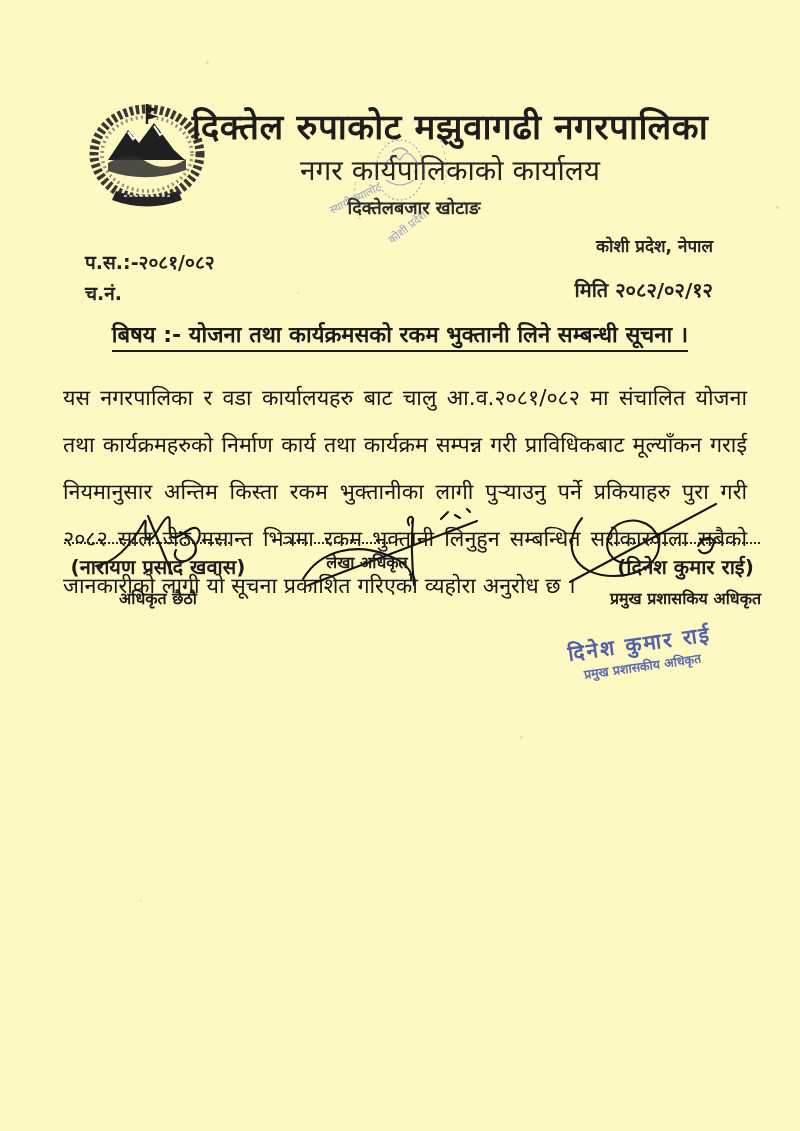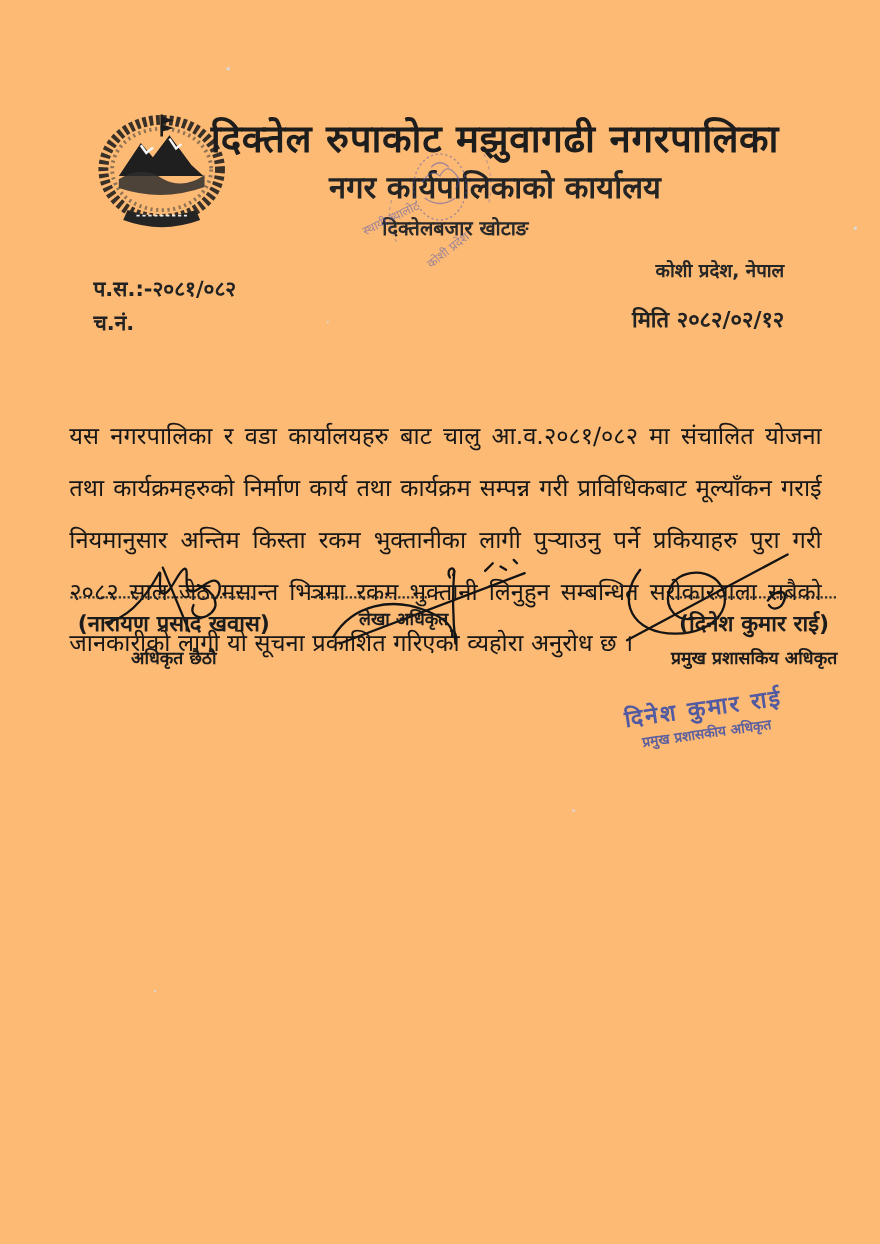--- a/index.html
+++ b/index.html
@@ -1,25 +1,25 @@
 <!DOCTYPE html>
 <html><head>
 <meta charset="utf-8">
 <style>
   html,body{margin:0;padding:0;background:#ffffff;}
   .page{
     position:relative;width:800px;height:1131px;margin:0 auto;
-    background:#fdba74;overflow:hidden;
+    background:#fef9c3;overflow:hidden;
     font-family:"DejaVu Sans",sans-serif;color:#222;
   }
   .abs{position:absolute;}
   
   .header-text{left:170px;top:106px;width:560px;text-align:center;}
   .muni{font-size:35px;font-weight:700;color:#1d1d1d;letter-spacing:0.5px;line-height:1.25;}
-  .office{font-size:28px;font-weight:700;color:#242424;margin-top:4px;line-height:1.2;text-align:center;}
+  .office{font-size:28px;font-weight:400;color:#242424;margin-top:4px;line-height:1.2;text-align:center;}
   .address{font-size:18px;font-weight:700;color:#2a2a2a;margin-top:8px;margin-right:72px;}
   .right-meta{right:87px;top:234px;text-align:right;}
   .province{font-size:17px;font-weight:600;color:#262626;}
   .date{font-size:20px;font-weight:600;color:#222;margin-top:19px;}
   .refno{left:85px;top:249px;font-size:19px;font-weight:600;color:#222;}
   .chno{left:85px;top:280px;font-size:19px;font-weight:600;color:#222;}
   
   .subject{left:0;top:318px;width:800px;text-align:center;}
   .subject span{
     font-size:22px;font-weight:700;color:#1b1b1b;
@@ -95,20 +95,23 @@
     </g>
   </svg>
 
   <div class="abs right-meta">
     <div class="province">कोशी प्रदेश, नेपाल</div>
     <div class="date">मिति २०८२/०२/१२</div>
   </div>
   <div class="abs refno">प.स.:-२०८१/०८२</div>
   <div class="abs chno">च.नं.</div>
 
+  <div class="abs subject">
+    <span>बिषय :- योजना तथा कार्यक्रमसको रकम भुक्तानी लिने सम्बन्धी सूचना ।</span>
+  </div>
 
   <div class="abs body-text">यस नगरपालिका र वडा कार्यालयहरु बाट चालु आ.व.२०८१/०८२ मा संचालित योजना तथा कार्यक्रमहरुको निर्माण कार्य तथा कार्यक्रम सम्पन्न गरी प्राविधिकबाट मूल्याँकन गराई नियमानुसार अन्तिम किस्ता रकम भुक्तानीका लागी पुऱ्याउनु पर्ने प्रकियाहरु पुरा गरी २०८२ साल जेठ मसान्त भित्रमा रकम भुक्तानी लिनुहुन सम्बन्धित सरोकारवाला सबैको जानकारीको लागी यो सूचना प्रकाशित गरिएको व्यहोरा अनुरोध छ ।</div>
 
   <svg class="abs sig-svg" style="left:88px;top:510px;" width="155" height="66" viewBox="0 0 155 66">
     <path d="M8,56 C30,52 46,30 56,12 C60,5 55,26 59,29 C66,34 74,8 80,7 C84,7 79,24 84,27 C91,31 100,16 108,18 C114,20 112,30 108,34"></path>
     <path d="M60,6 L84,64"></path>
     <path d="M92,22 C108,28 114,42 100,50 C92,54 84,48 88,40"></path>
   </svg>
   <svg class="abs sig-svg" style="left:295px;top:505px;" width="190" height="82" viewBox="0 0 190 82">
     <path d="M8,74 C26,44 62,38 92,50 C110,57 118,66 116,74"></path>

